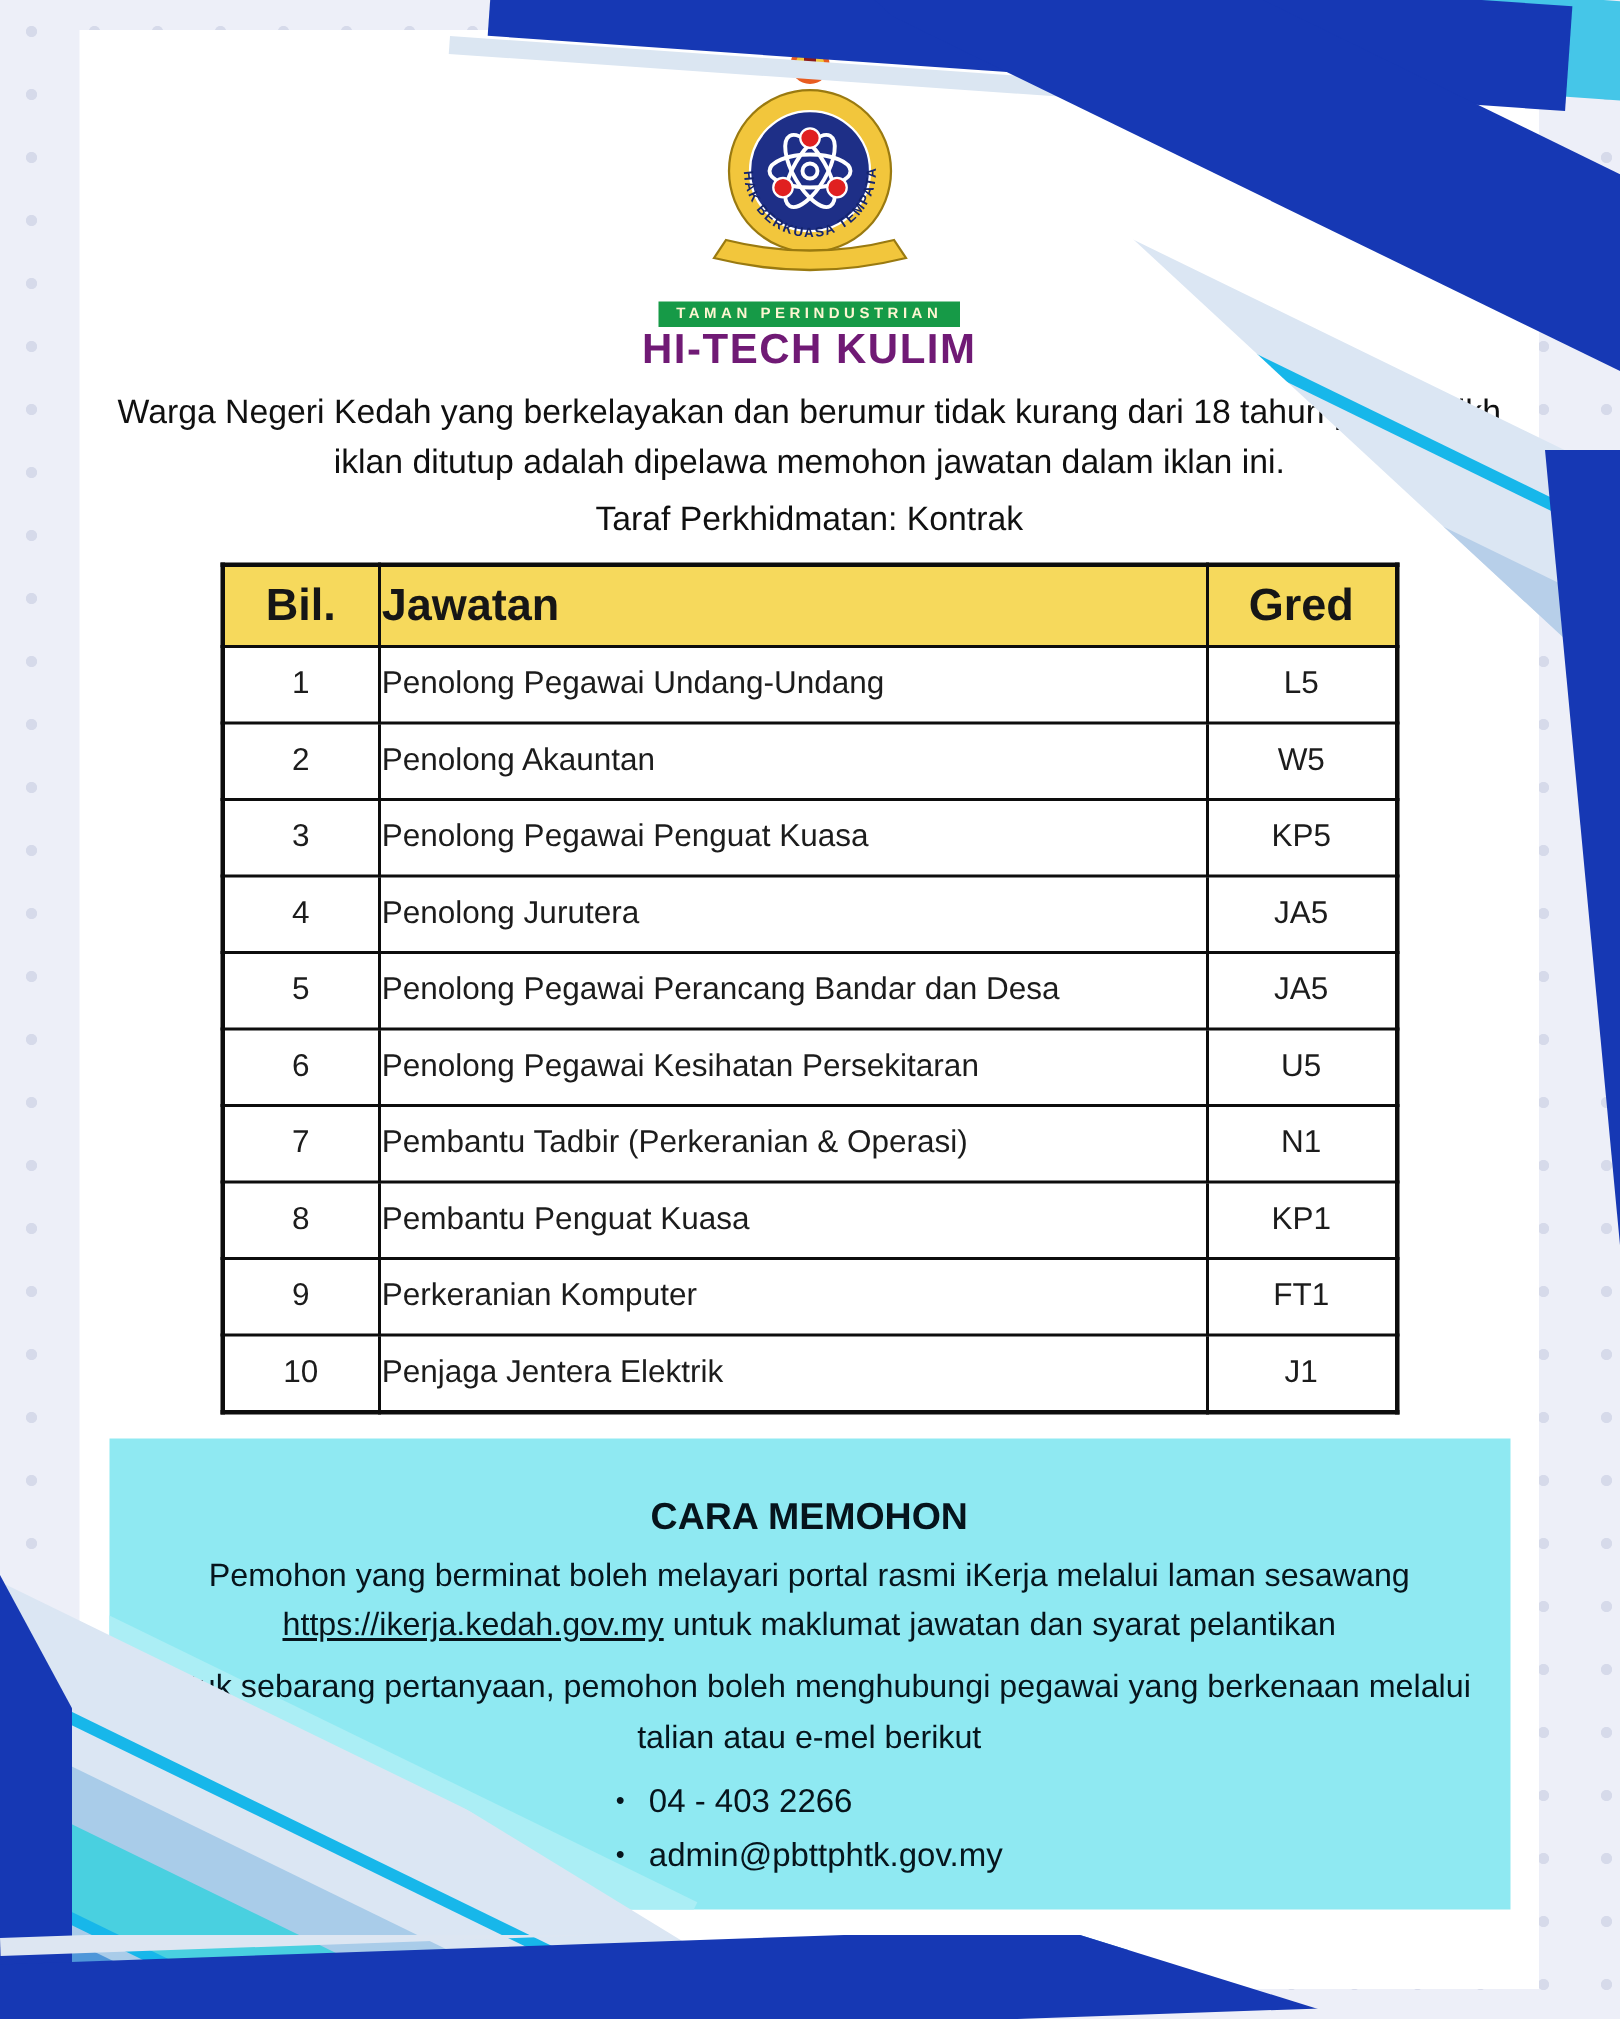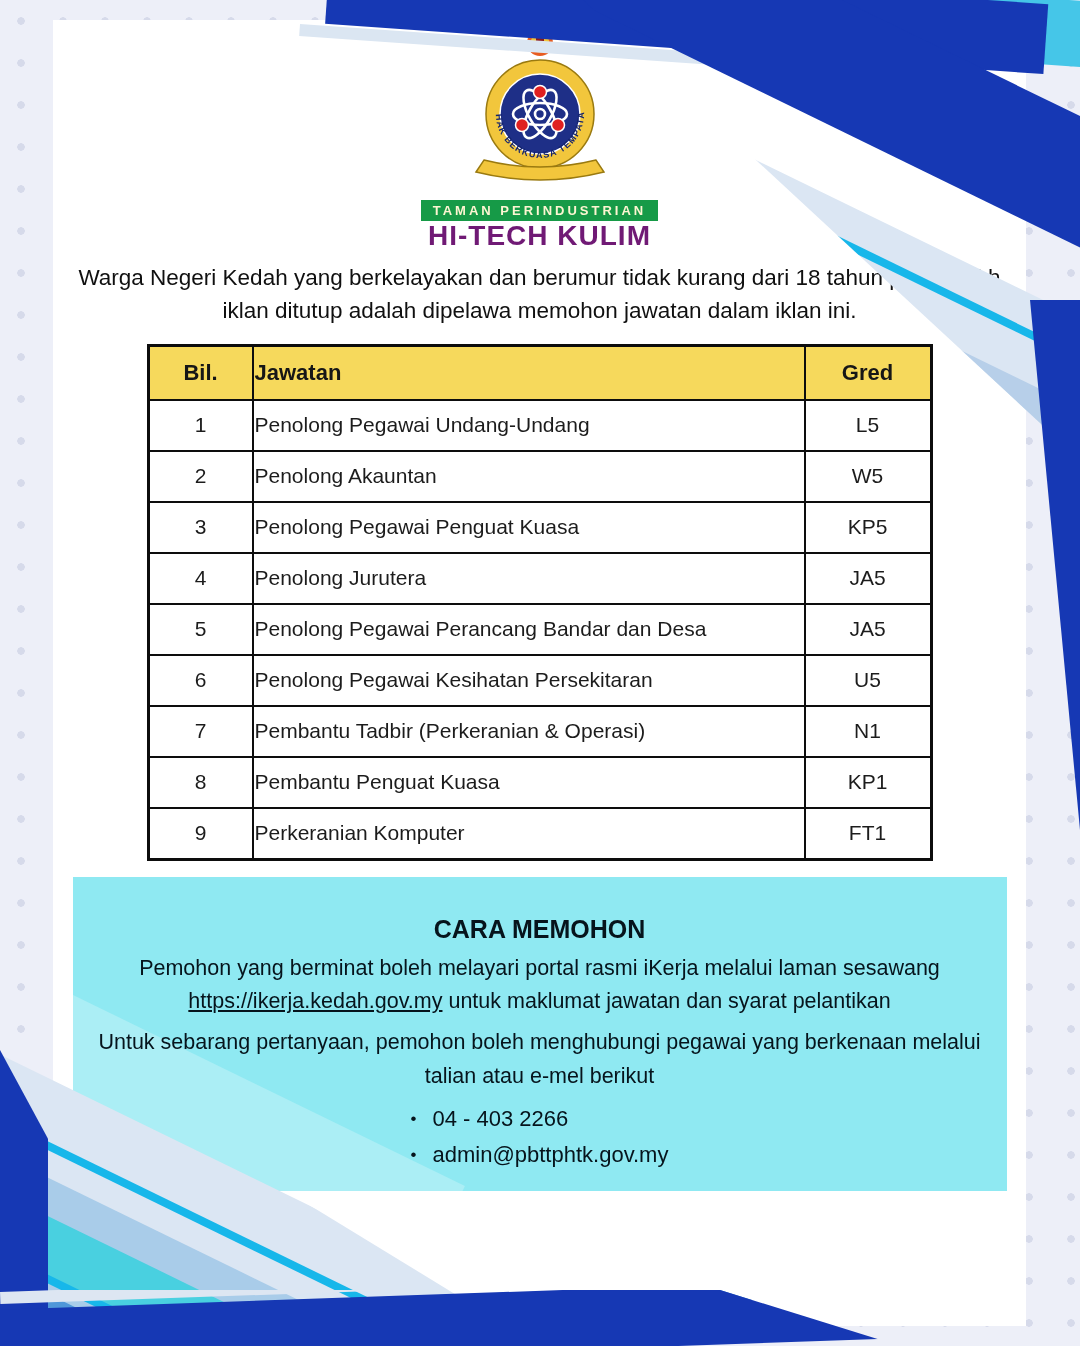--- a/index.html
+++ b/index.html
@@ -22,31 +22,31 @@
   #wedge-left{left:0;top:1050px;width:48px;height:296px;background:#1638b4;
     clip-path:polygon(0 0,100% 30%,100% 100%,0 100%);}
   #decor-bottom{left:0;top:1290px;width:900px;height:56px;overflow:hidden;
     clip-path:polygon(0 0,80% 0,100% 100%,0 100%);}
   
   #card{position:absolute;left:53px;top:20px;width:973px;height:1306px;
     background:#ffffff;z-index:1;text-align:center;}
   
   #logo-wrap{padding-top:6px;}
   #green-banner{display:inline-block;background:#169a47;color:#fdf6d2;
-    font-weight:bold;font-size:13px;letter-spacing:3px;padding:3px 12px;margin-top:2px;}
+    font-weight:bold;font-size:10px;letter-spacing:3px;padding:3px 12px;margin-top:2px;}
   #hitech{color:#701a75;font-weight:800;font-size:28px;letter-spacing:1px;line-height:1.05;}
   
   #title{font-size:35px;font-weight:800;letter-spacing:.5px;margin:10px 0 0 0;color:#0d0d0d;}
   #intro{width:924px;margin:12px auto 0;font-size:22.5px;line-height:1.45;color:#101010;}
   #taraf{margin-top:8px;font-size:22.5px;color:#101010;}
   
   table{border-collapse:collapse;margin:16px auto 0;width:770px;table-layout:fixed;
     font-size:21px;color:#1c1c1c;border:3px solid #0d0d0d;}
   th,td{border:2.5px solid #0d0d0d;background:#fff;}
-  thead th{background:#f6d95c;font-weight:bold;font-size:22px;height:50px;color:#161616;}
+  thead th{background:#f6d95c;font-weight:bold;font-size:30px;height:50px;color:#161616;}
   tbody td{height:47px;}
   .col-bil{width:100px;text-align:center;}
   .col-jawatan{width:548px;text-align:left;}
   .col-gred{width:122px;text-align:center;}
   
   #apply-box{position:relative;width:934px;margin:16px auto 0;background:#8fe9f2;
     overflow:hidden;z-index:3;padding:10px 10px 18px;box-sizing:border-box;text-align:center;}
   .bx{position:absolute;}
   #bx1{left:-150px;bottom:-90px;width:520px;height:220px;background:#abeef5;transform:rotate(26deg);}
   #box-content{position:relative;z-index:1;margin-top:28px;}
@@ -129,20 +129,21 @@
       </svg>
       <div>
         <div id="green-banner">TAMAN PERINDUSTRIAN</div>
       </div>
       <div id="hitech">HI-TECH KULIM</div>
     </div>
 
 
     <p id="intro">Warga Negeri Kedah yang berkelayakan dan berumur tidak kurang dari 18 tahun pada tarikh iklan ditutup adalah dipelawa memohon jawatan dalam iklan ini.</p>
 
+    <div id="taraf">Taraf Perkhidmatan: Kontrak</div>
 
     <table>
       <thead>
         <tr>
             <th class="col-bil">Bil.</th>
             <th class="col-jawatan">Jawatan</th>
             <th class="col-gred">Gred</th>
           </tr>
       </thead>
       <tbody>
@@ -184,20 +185,25 @@
           <tr>
             <td class="col-bil">8</td>
             <td class="col-jawatan">Pembantu Penguat Kuasa</td>
             <td class="col-gred">KP1</td>
           </tr>
           <tr>
             <td class="col-bil">9</td>
             <td class="col-jawatan">Perkeranian Komputer</td>
             <td class="col-gred">FT1</td>
           </tr>
+          <tr>
+            <td class="col-bil">10</td>
+            <td class="col-jawatan">Penjaga Jentera Elektrik</td>
+            <td class="col-gred">J1</td>
+          </tr>
         </tbody>
     </table>
 
     <div id="apply-box">
       <div id="bx1" class="bx"></div>
 
       <div id="box-content">
         <div id="apply-title">CARA MEMOHON</div>
 
         <p class="box-p">

